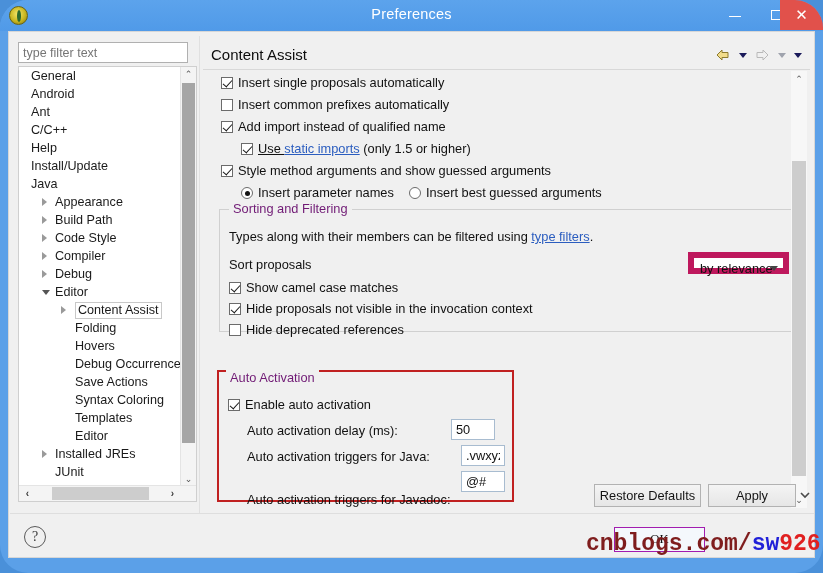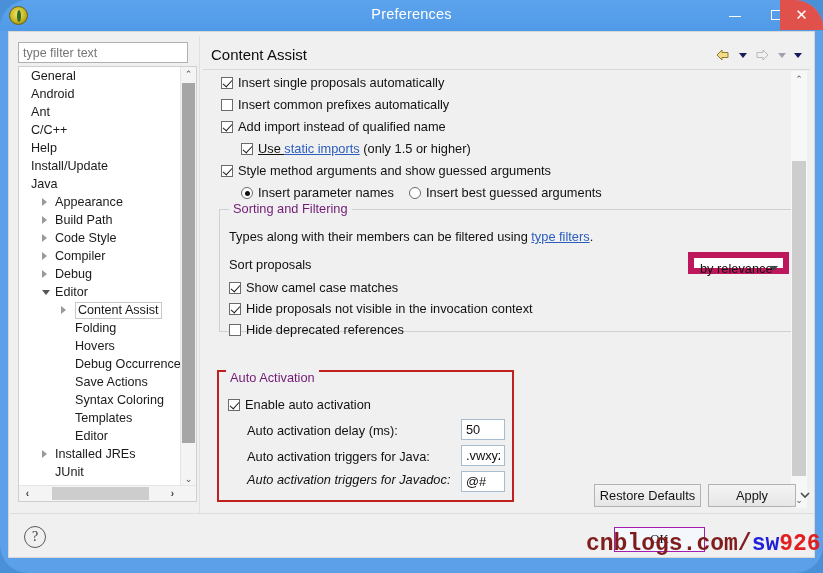--- a/index.html
+++ b/index.html
@@ -475,26 +475,26 @@
         </div>
 
         <div class="group redbox" style="left:6px; top:299px; width:297px; height:132px;">
           <span class="glabel" style="top:-2px; left:7px;">Auto Activation</span>
 
           <div class="row" style="left:9px; top:25px;">
             <span class="cb checked"></span><span>Enable auto activation</span>
           </div>
 
           <div class="row" style="left:28px; top:51px;">Auto activation delay (ms):</div>
-          <input class="txtfield" style="left: 242px; top: 47px; width: 44px;" type="text" value="50">
+          <input class="txtfield" style="left: 232px; top: 47px; width: 44px;" type="text" value="50">
 
           <div class="row" style="left:28px; top:77px;">Auto activation triggers for Java:</div>
           <input class="txtfield" style="left: 242px; top: 73px; width: 44px;" type="text" value=".vwxyz">
 
-          <div class="row" style="left:28px; top:100px;font-style:italic;">Auto activation triggers for Javadoc:</div>
+          <div class="row" style="left:28px; top:120px;">Auto activation triggers for Javadoc:</div>
           <input class="txtfield" style="left: 242px; top: 99px; width: 44px;" type="text" value="@#">
         </div>
       </div>
 
       <div class="content-vscroll">
         <div class="arrow-up">⌃</div>
         <div class="thumb"></div>
         <div class="arrow-dn">⌄</div>
       </div>
     </div>

